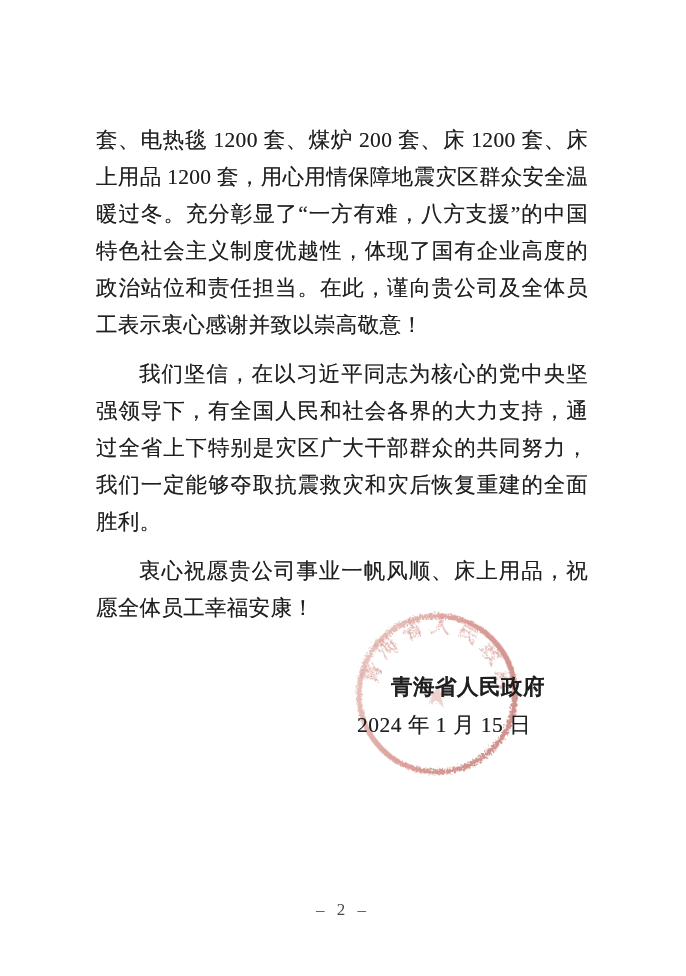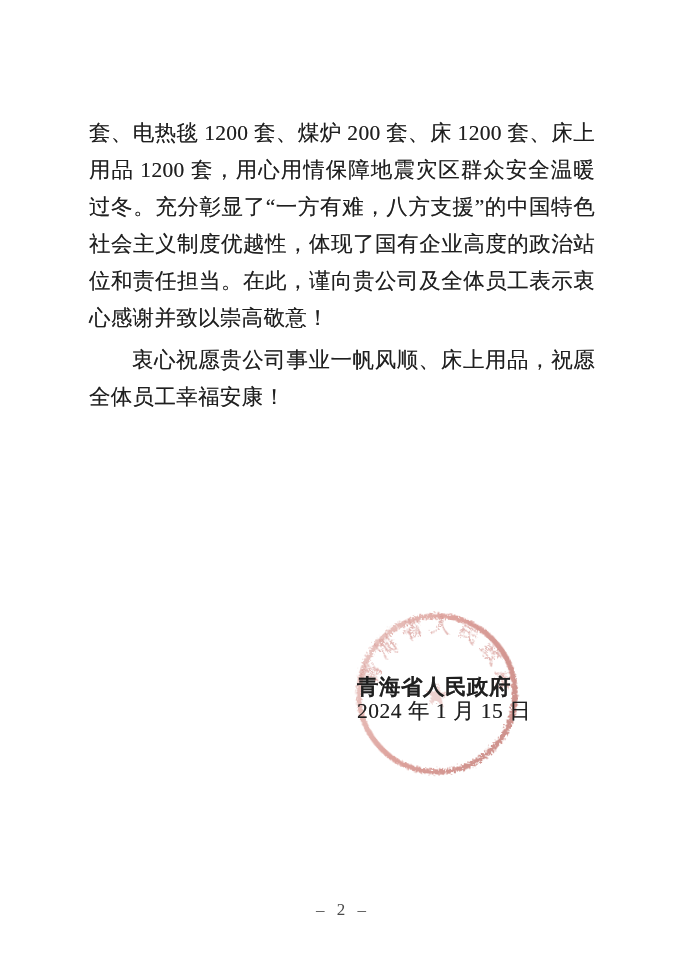--- a/index.html
+++ b/index.html
@@ -23,42 +23,43 @@
     width: 516px;
     font-size: 21.5px;
     line-height: 37px;
     color: #1f1f1f;
     text-align: justify;
     text-justify: inter-ideograph;
     letter-spacing: 0.3px;
     text-shadow: 0 0 0.5px rgba(20,20,20,0.55);
   }
   .letter-body p {
-    margin: 5px;
+    margin: 12px;
   }
   .letter-body p.indent {
     text-indent: 2em;
   }
   
   .signature-block {
     position: absolute;
     left: 357px;
     top: 675px;
     z-index: 2;
     font-size: 21.5px;
     color: #1f1f1f;
     letter-spacing: 0.5px;
     text-shadow: 0 0 0.5px rgba(20,20,20,0.55);
   }
   .signature-agency {
     line-height: 24px;
     font-weight: 600;
+    margin-left: 34px;
   }
   .signature-date {
-    margin-top: 0;
+    margin-top: 14px;
     line-height: 24px;
   }
   
   .seal-wrap {
     position: absolute;
     left: 337px;
     top: 594px;
     width: 200px;
     height: 200px;
     z-index: 1;
@@ -77,20 +78,21 @@
     font-family: "Liberation Serif", "DejaVu Serif", serif;
   }
 </style>
 </head>
 <body>
 
 <div class="page">
 
   <div class="letter-body">
     <p>套、电热毯 1200 套、煤炉 200 套、床 1200 套、床上用品 1200 套，用心用情保障地震灾区群众安全温暖过冬。充分彰显了“一方有难，八方支援”的中国特色社会主义制度优越性，体现了国有企业高度的政治站位和责任担当。在此，谨向贵公司及全体员工表示衷心感谢并致以崇高敬意！</p>
+    <p class="indent">我们坚信，在以习近平同志为核心的党中央坚强领导下，有全国人民和社会各界的大力支持，通过全省上下特别是灾区广大干部群众的共同努力，我们一定能够夺取抗震救灾和灾后恢复重建的全面胜利。</p>
     <p class="indent">衷心祝愿贵公司事业一帆风顺、床上用品，祝愿全体员工幸福安康！</p>
   </div>
 
   <div class="seal-wrap">
     <svg width="200" height="200" viewBox="0 0 200 200">
       <defs>
         <linearGradient id="sealgrad" x1="0" y1="0" x2="1" y2="0.35">
           <stop offset="0" stop-color="#dba49d"></stop>
           <stop offset="0.5" stop-color="#c45a50"></stop>
           <stop offset="1" stop-color="#a93a30"></stop>

